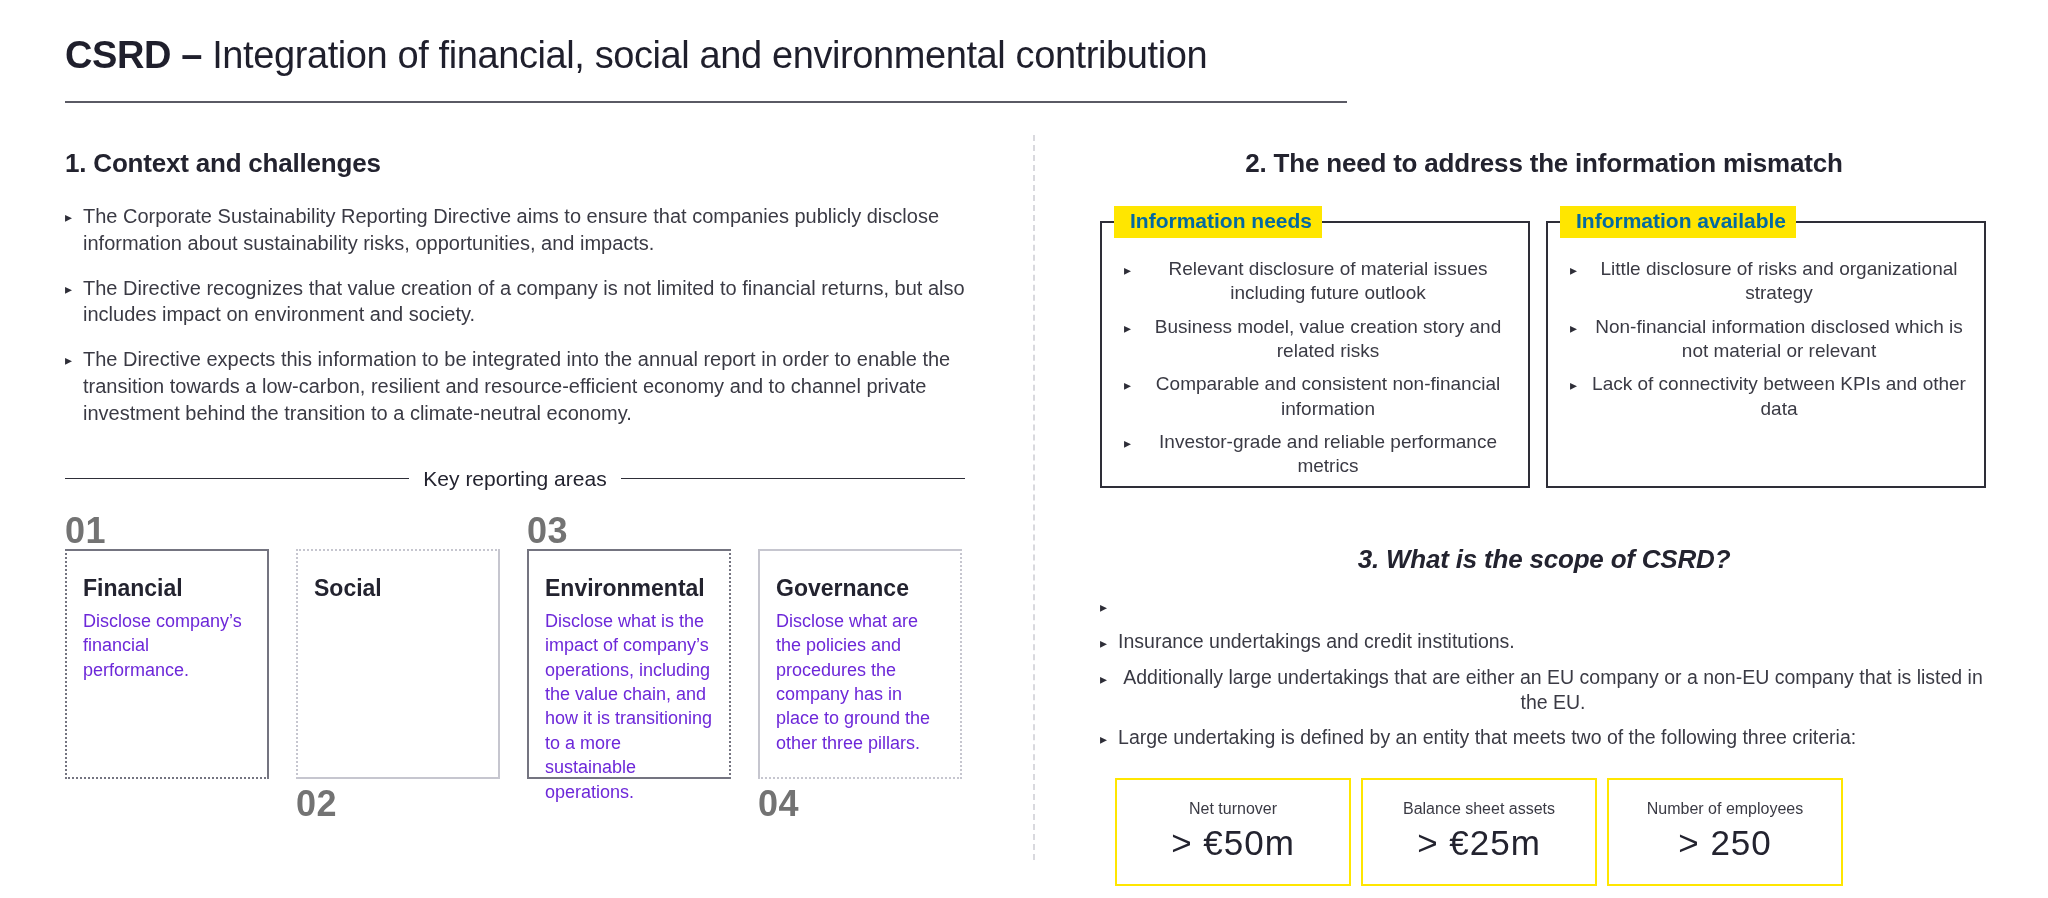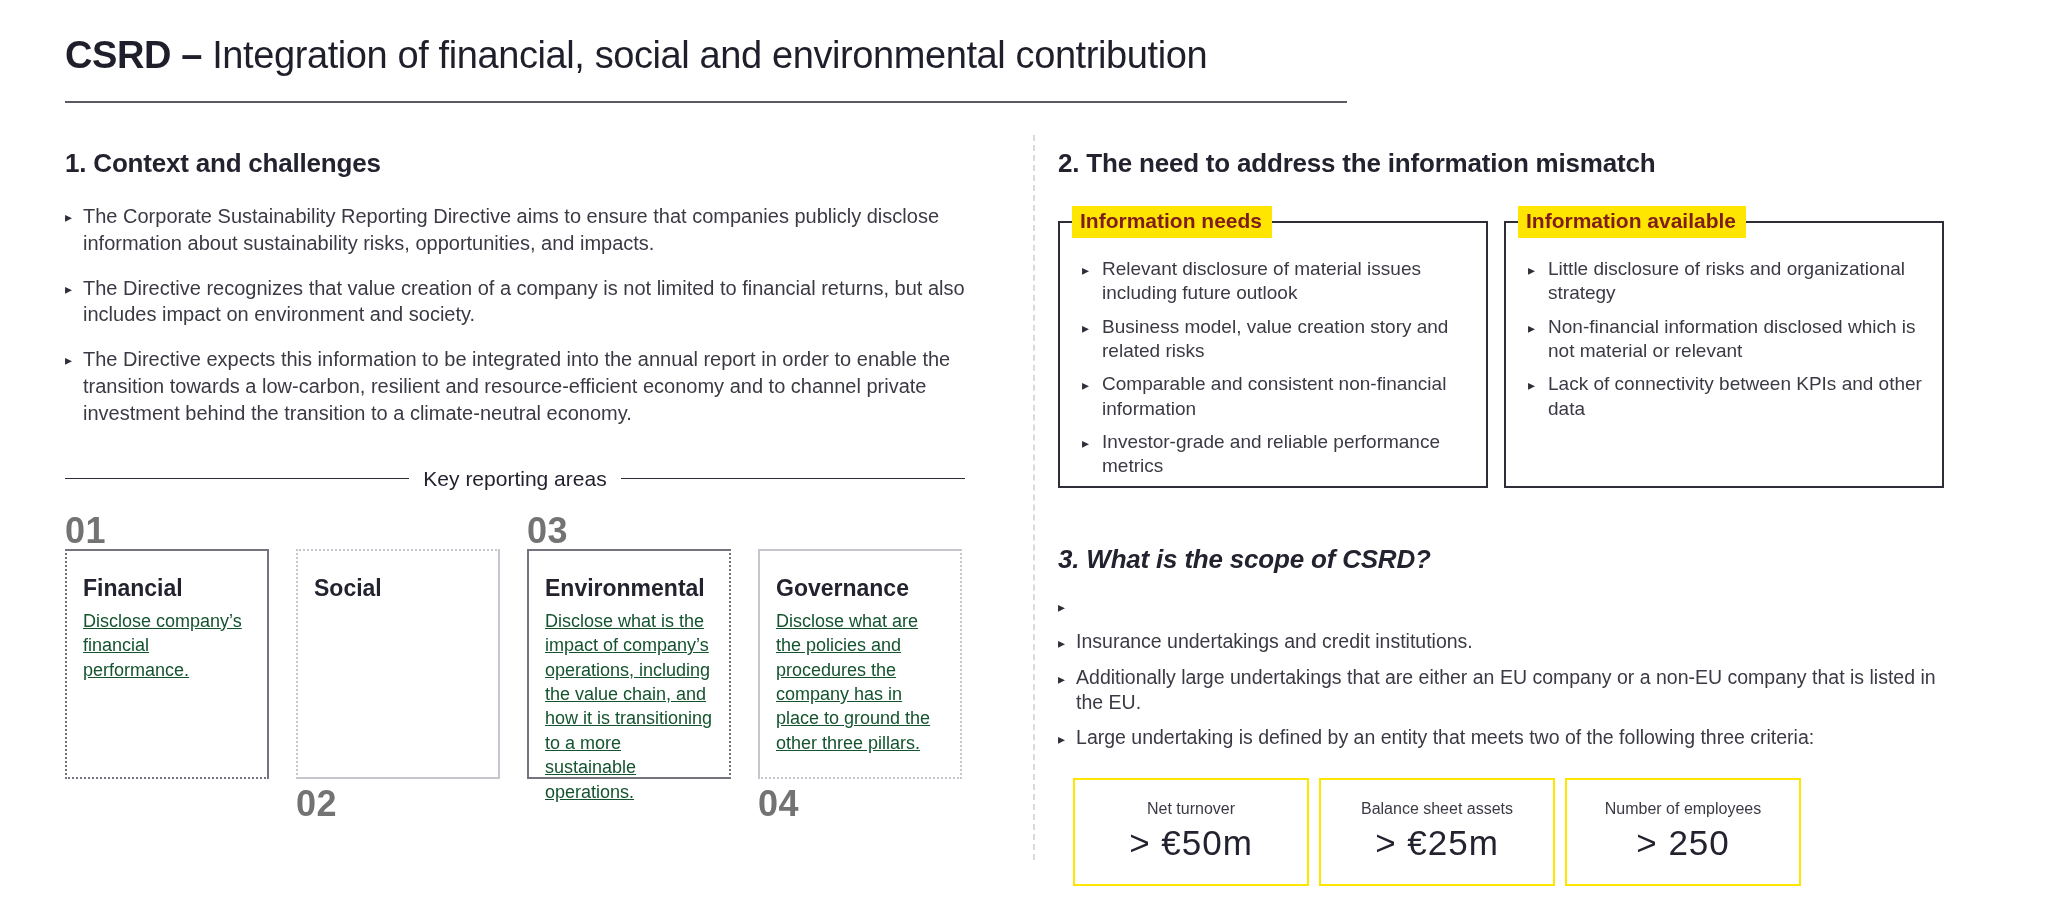--- a/index.html
+++ b/index.html
@@ -21,21 +21,21 @@
   }
   .title .tbold { font-weight:700; }
   .title .trest { font-weight:400; }
   .title-underline {
     position:absolute; left:65px; top:101px; width:1282px; height:0;
     border-bottom:2px solid #5a5a64;
   }
 
   
   .col-left  { position:absolute; left:65px;  top:148px; width:900px; }
-  .col-right { position:absolute; left:1058px; top:148px; width:888px; }
+  .col-right { position:absolute; left:1100px; top:148px; width:888px;text-align:center; }
   .v-divider {
     position:absolute; left:1033px; top:135px; height:725px; width:0;
     border-left:2px dashed #d9d9de;
   }
 
   h2.sec {
     font-size:26px; font-weight:700; color:#23232f; letter-spacing:-0.2px;
   }
 
   
@@ -72,35 +72,35 @@
     height:230px; background:#fff; padding:24px 14px 0 16px;
     border-width:2px;
   }
   .pbox.dark  { border-color:#747480; }
   .pbox.light { border-color:#c6c6cf; }
   .pbox.b1 { border-style:solid solid dotted dotted; }
   .pbox.b2 { border-style:dotted solid solid dotted; }
   .pbox.b3 { border-style:solid dotted solid solid; }
   .pbox.b4 { border-style:solid dotted dotted solid; }
   .pt { font-size:23px; font-weight:700; color:#23232f; margin-bottom:7px; }
-  .pd { font-size:18px; line-height:1.36; color:#14532d;text-decoration:underline; }
+  .pd { font-size:18px; line-height:1.36; color:#6d28d9; }
 
   
   .infoboxes {
     margin-top:42px;
     display:grid; grid-template-columns:430px 440px; column-gap:16px;
   }
   .infobox {
     position:relative; border:2px solid #2e2e38; height:267px;
     padding:34px 16px 0 22px; background:#fff;
   }
   .infobox-label {
     position:absolute; top:-17px; left:12px;
-    background:#ffe600; color:#7f1d1d;
-    font-size:21px; font-weight:700; padding:3px 10px 5px 8px;
+    background:#ffe600; color:#0369a1;
+    font-size:21px; font-weight:700; padding:3px 10px 5px 16px;
     white-space:nowrap;
   }
   .infobox .bullet { margin-bottom:9px; }
   .infobox .bt { font-size:19px; line-height:1.28; }
   .infobox .bi { line-height:25px; margin-right:13px; }
 
   
   .sec3-head { margin-top:56px;font-style:italic; }
   .blist.tight { margin-top:18px; }
   .blist.tight .bullet { margin-bottom:9px; }

